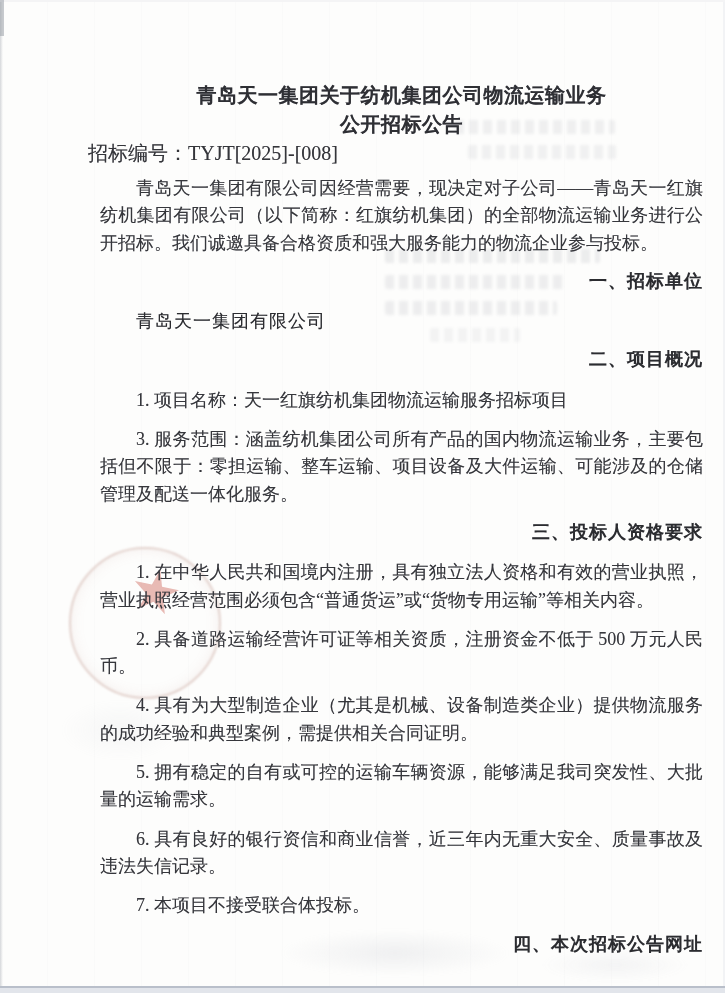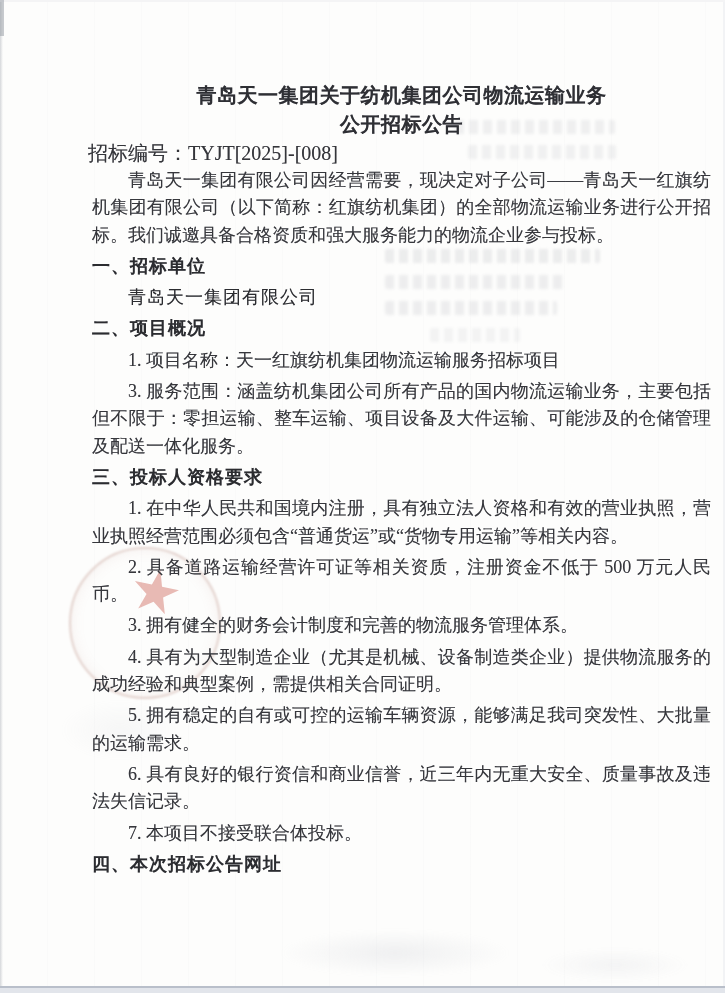--- a/index.html
+++ b/index.html
@@ -39,25 +39,25 @@
   .tender-line {
     position: absolute; left: 88px; top: 141px; width: 627px;
     font-size: 20px; line-height: 24px; color: #34353a;
     text-shadow: 0 0 0.4px rgba(70,70,80,0.45);
   }
   .doc-body {
     position: absolute; left: 88px; top: 163px; width: 627px;
     font-size: 18px; line-height: 27.3px;
     text-shadow: 0 0 0.4px rgba(70,70,80,0.4);
   }
-  .blk { margin: 4px; text-align: justify; }
+  .blk { margin: 12px; text-align: justify; }
   .blk.body { text-indent: 2em; }
   .blk.heading {
-    font-family: Liberation Sans, sans-serif;
-    font-weight: 700; color: #2b2c30; text-align: left; letter-spacing: 1px;
+    font-family: Liberation Mono, monospace;
+    font-weight: 700; color: #2b2c30; text-align: right; letter-spacing: 1px;
   }
   .blk.body-bold {
     font-family: "Liberation Sans", "DejaVu Sans", sans-serif;
     font-weight: 400; color: #2b2c30; text-indent: 2em; text-align: left; letter-spacing: 1px;
   }
   
   .seal-circle {
     position: absolute; left: 69px; top: 547px; width: 148px; height: 148px;
     border-radius: 50%;
     border: 2.5px solid rgba(186,142,132,0.38);
@@ -122,21 +122,20 @@
   <div class="doc-body">
       <p class="blk body">青岛天一集团有限公司因经营需要，现决定对子公司——青岛天一红旗纺机集团有限公司（以下简称：红旗纺机集团）的全部物流运输业务进行公开招标。我们诚邀具备合格资质和强大服务能力的物流企业参与投标。</p>
       <p class="blk heading">一、招标单位</p>
       <p class="blk body-bold">青岛天一集团有限公司</p>
       <p class="blk heading">二、项目概况</p>
       <p class="blk body">1. 项目名称：天一红旗纺机集团物流运输服务招标项目</p>
       <p class="blk body">3. 服务范围：涵盖纺机集团公司所有产品的国内物流运输业务，主要包括但不限于：零担运输、整车运输、项目设备及大件运输、可能涉及的仓储管理及配送一体化服务。</p>
       <p class="blk heading">三、投标人资格要求</p>
       <p class="blk body">1. 在中华人民共和国境内注册，具有独立法人资格和有效的营业执照，营业执照经营范围必须包含“普通货运”或“货物专用运输”等相关内容。</p>
       <p class="blk body">2. 具备道路运输经营许可证等相关资质，注册资金不低于 500 万元人民币。</p>
-      <p class="blk body">3. 拥有健全的财务会计制度和完善的物流服务管理体系。</p>
       <p class="blk body">4. 具有为大型制造企业（尤其是机械、设备制造类企业）提供物流服务的成功经验和典型案例，需提供相关合同证明。</p>
       <p class="blk body">5. 拥有稳定的自有或可控的运输车辆资源，能够满足我司突发性、大批量的运输需求。</p>
       <p class="blk body">6. 具有良好的银行资信和商业信誉，近三年内无重大安全、质量事故及违法失信记录。</p>
       <p class="blk body">7. 本项目不接受联合体投标。</p>
       <p class="blk heading">四、本次招标公告网址</p>
     </div>
 
   <div class="edge-left"></div>
   <div class="edge-right"></div>
   <div class="edge-top"></div>

